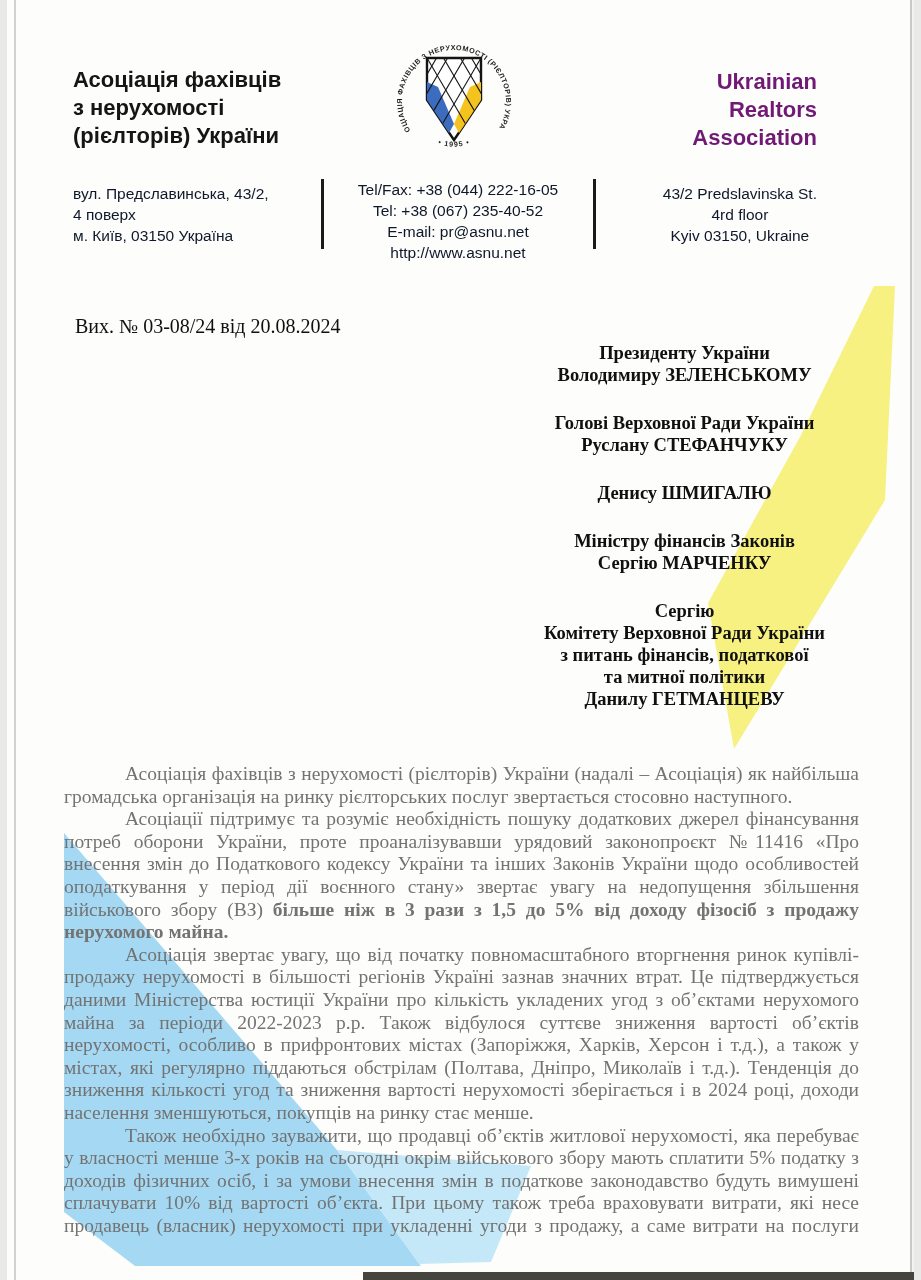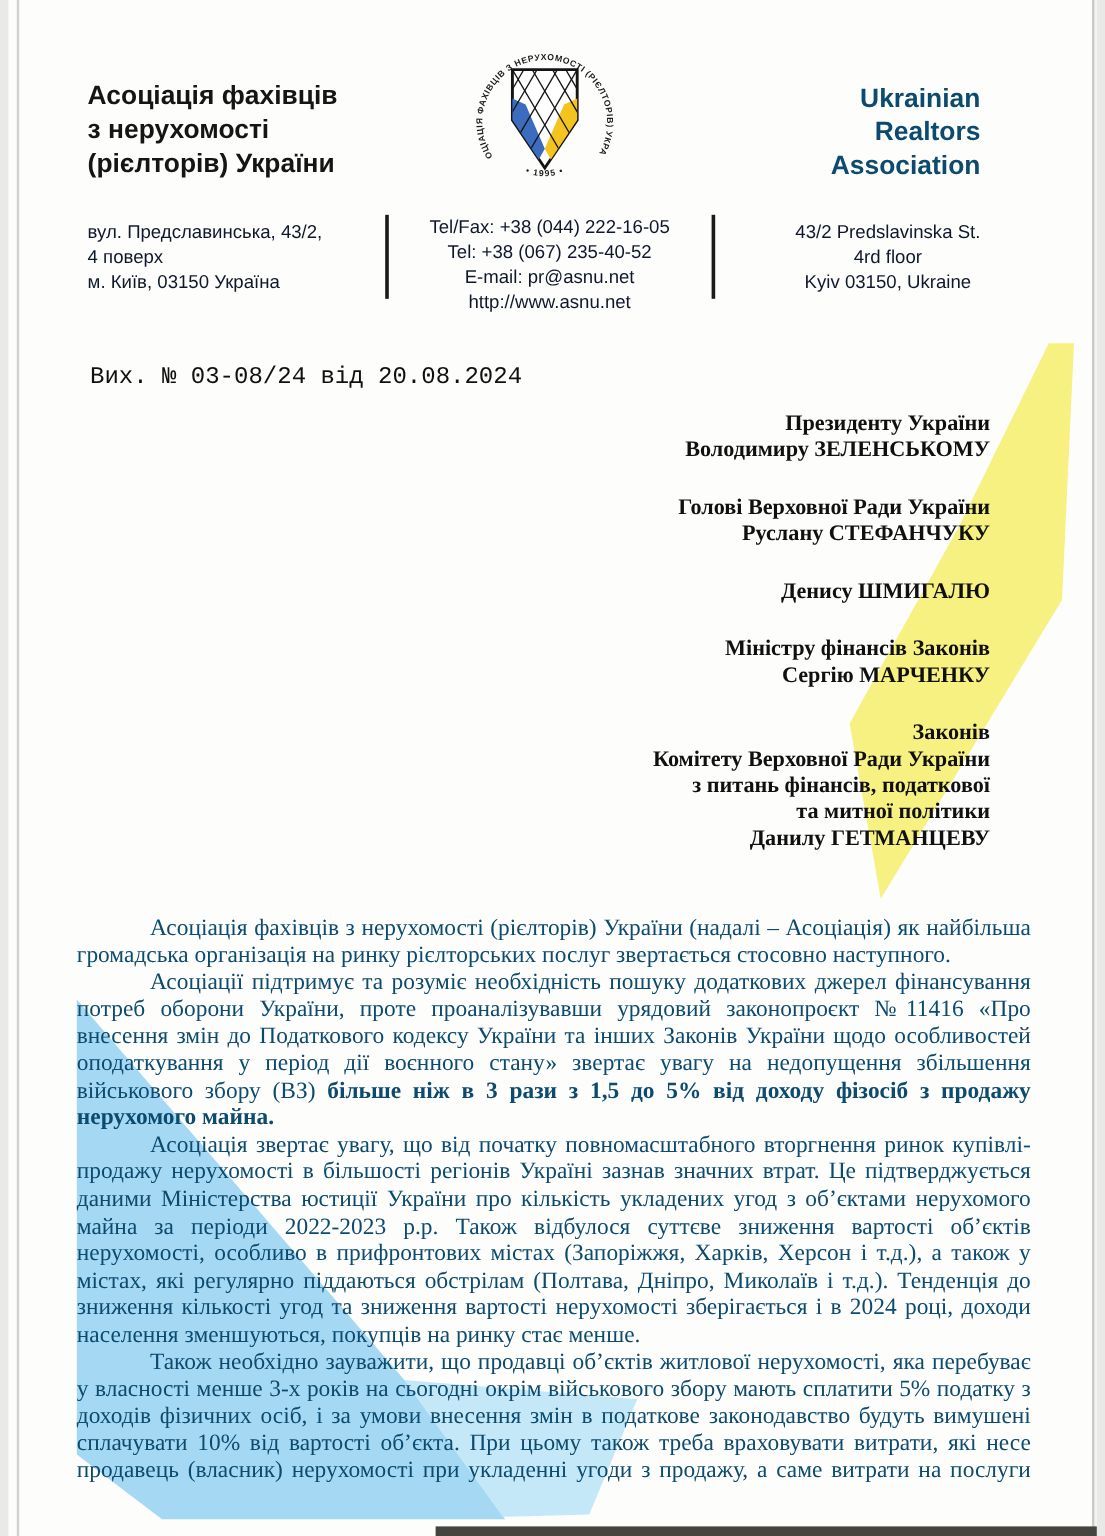--- a/index.html
+++ b/index.html
@@ -8,38 +8,38 @@
     background:#fdfdfc;overflow:hidden;
     font-family:"Liberation Serif", serif;color:#111;
   }
   .abs{position:absolute;}
   
   .bg-svg{position:absolute;left:0;top:0;width:921px;height:1280px;}
   
   .org-uk{left:66px;top:66px;font-family:"Liberation Sans",sans-serif;
     font-weight:bold;font-size:22px;line-height:28px;color:#151515;}
   .org-en{right:97px;top:68px;text-align:right;font-family:"Liberation Sans",sans-serif;
-    font-weight:bold;font-size:22px;line-height:28px;color:#0c4a6e;}
+    font-weight:bold;font-size:22px;line-height:28px;color:#701a75;}
   .addr{font-family:"Liberation Sans",sans-serif;font-size:15.5px;line-height:21px;color:#0f172a;}
   .addr-uk{left:66px;top:183px;}
   .contacts{left:316px;top:179px;width:270px;text-align:center;}
   .addr-en{right:97px;top:183px;text-align:center;}
   .vbar{width:3px;height:70px;background:#1a1a1a;top:179px;}
   .vbar1{left:314px;} .vbar2{left:586px;}
   .logo-wrap{left:387px;top:42px;width:120px;height:120px;}
   
-  .ref{left:68px;top:303px;font-size:20px;color:#101010;font-family:Liberation Mono, monospace;}
+  .ref{left:68px;top:315px;font-size:20px;color:#101010;}
   
-  .addressees{right:89px;top:342px;text-align:right;font-weight:bold;
+  .addressees{right:89px;top:342px;text-align:center;font-weight:bold;
     font-size:18.5px;line-height:22px;color:#101010;}
   .addr-group{margin-bottom:26px;}
   .addr-group:last-child{margin-bottom:0;}
   
   .letter-body{left:57px;top:763px;width:795px;font-size:19.5px;line-height:22.6px;
-    text-align:justify;color:#0c4a6e;}
+    text-align:justify;color:#737373;}
   .letter-body p{margin:0;text-indent:61px;}
   .letter-body p.fulllast{text-align-last:justify;}
   .b{font-weight:bold;}
   
   .edge-left{left:7px;top:0;width:2px;height:1280px;background:#d2d2cf;}
   .edge-right{left:903px;top:0;width:2px;height:1280px;background:#c9c9c6;}
   .edge-right-strip{left:905px;top:0;width:16px;height:1280px;background:#f3f3f0;}
   .scan-bar{left:356px;top:1272px;width:552px;height:8px;}
 </style>
 </head>
@@ -133,21 +133,21 @@
       <div>Руслану СТЕФАНЧУКУ</div>
     </div>
     <div class="addr-group">
       <div>Денису ШМИГАЛЮ</div>
     </div>
     <div class="addr-group">
       <div>Міністру фінансів Законів</div>
       <div>Сергію МАРЧЕНКУ</div>
     </div>
     <div class="addr-group">
-      <div>Законів</div>
+      <div>Сергію</div>
       <div>Комітету Верховної Ради України</div>
       <div>з питань фінансів, податкової</div>
       <div>та митної політики</div>
       <div>Данилу ГЕТМАНЦЕВУ</div>
     </div>
   </div>
 
   <div class="abs letter-body">
     <p>Асоціація фахівців з нерухомості (рієлторів) України (надалі – Асоціація) як найбільша громадська організація на ринку рієлторських послуг звертається стосовно наступного.</p>
     <p><span>Асоціації підтримує та розуміє необхідність пошуку додаткових джерел фінансування потреб оборони України, проте проаналізувавши урядовий законопроєкт №11416 «Про внесення змін до Податкового кодексу України та інших Законів України щодо особливостей оподаткування у період дії воєнного стану» звертає увагу на недопущення збільшення військового збору (ВЗ)</span> <span class="b">більше ніж в 3 рази з 1,5 до 5% від доходу фізосіб з продажу нерухомого майна.</span></p>

